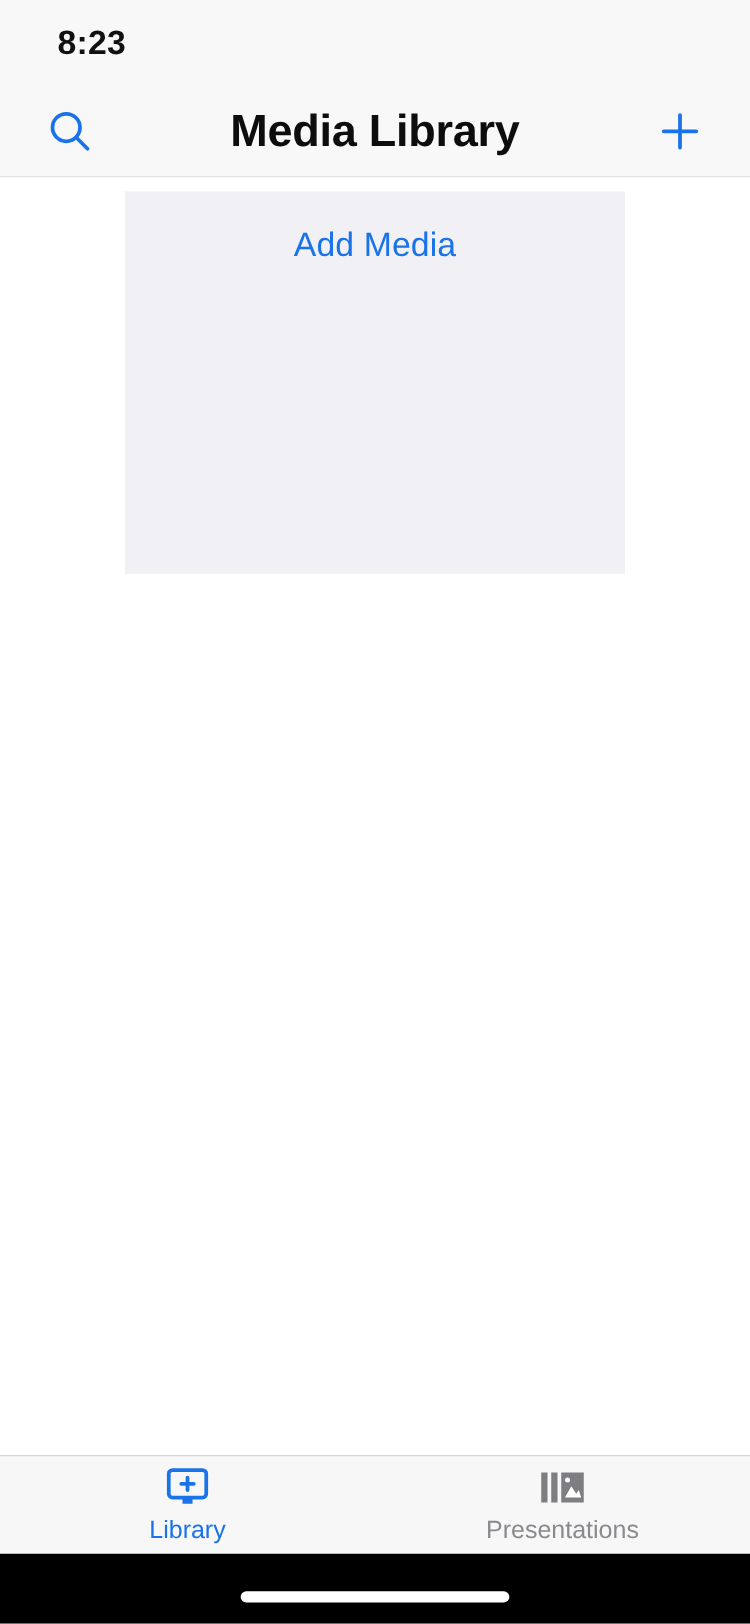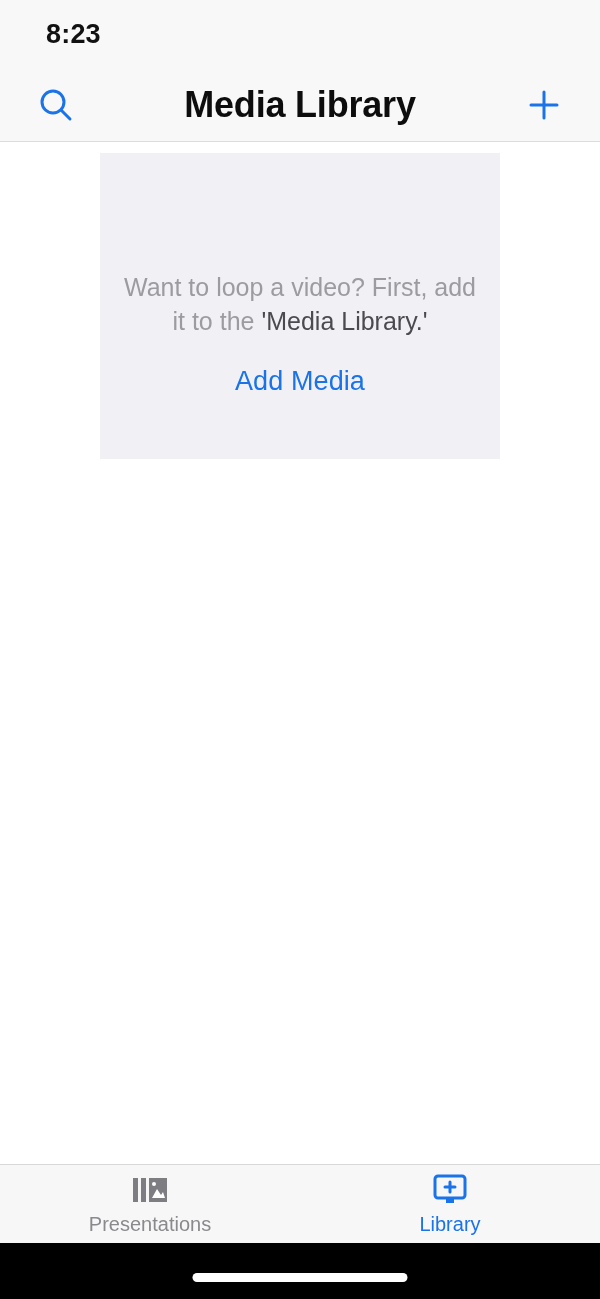--- a/index.html
+++ b/index.html
@@ -123,54 +123,51 @@
     <div class="nav-btn">
       <svg width="38" height="38" viewBox="0 0 38 38">
         <line x1="19" y1="6" x2="19" y2="32" stroke="#1a73e8" stroke-width="3" stroke-linecap="round"></line>
         <line x1="6" y1="19" x2="32" y2="19" stroke="#1a73e8" stroke-width="3" stroke-linecap="round"></line>
       </svg>
     </div>
   </div>
 
   <div class="content">
     <div class="empty-card">
-      <div class="empty-text">
-        <span>Want to loop a video? First, add it to the </span><span class="strong">'Media Library.'</span>
-      </div>
       <div class="add-media">Add Media</div>
     </div>
   </div>
 
   <div class="tabbar">
+
+    <div class="tab active">
+      <div class="tab-icon">
+        <svg width="34" height="32" viewBox="0 0 34 32">
+          <rect x="2" y="2" width="30" height="22" rx="3" fill="none" stroke="#1a73e8" stroke-width="3"></rect>
+          <line x1="17" y1="8" x2="17" y2="18" stroke="#1a73e8" stroke-width="3" stroke-linecap="round"></line>
+          <line x1="12" y1="13" x2="22" y2="13" stroke="#1a73e8" stroke-width="3" stroke-linecap="round"></line>
+          <rect x="13" y="24" width="8" height="5" fill="#1a73e8"></rect>
+        </svg>
+      </div>
+      <div class="tab-label">Library</div>
+    </div>
 
     <div class="tab">
       <div class="tab-icon">
         <svg width="36" height="30" viewBox="0 0 36 30">
           <rect x="1" y="3" width="5" height="24" fill="#7e7e82"></rect>
           <rect x="9" y="3" width="5" height="24" fill="#7e7e82"></rect>
           <rect x="17" y="3" width="18" height="24" fill="#7e7e82"></rect>
           <polygon points="20,23 25,14 29,20 31,17 33,23" fill="#ffffff"></polygon>
           <circle cx="22" cy="9" r="2" fill="#ffffff"></circle>
         </svg>
       </div>
       <div class="tab-label">Presentations</div>
     </div>
 
-    <div class="tab active">
-      <div class="tab-icon">
-        <svg width="34" height="32" viewBox="0 0 34 32">
-          <rect x="2" y="2" width="30" height="22" rx="3" fill="none" stroke="#1a73e8" stroke-width="3"></rect>
-          <line x1="17" y1="8" x2="17" y2="18" stroke="#1a73e8" stroke-width="3" stroke-linecap="round"></line>
-          <line x1="12" y1="13" x2="22" y2="13" stroke="#1a73e8" stroke-width="3" stroke-linecap="round"></line>
-          <rect x="13" y="24" width="8" height="5" fill="#1a73e8"></rect>
-        </svg>
-      </div>
-      <div class="tab-label">Library</div>
-    </div>
-
 
   </div>
 
   <div class="home-area">
     <div class="home-bar"></div>
   </div>
 
 </div>
 
 </body></html>

